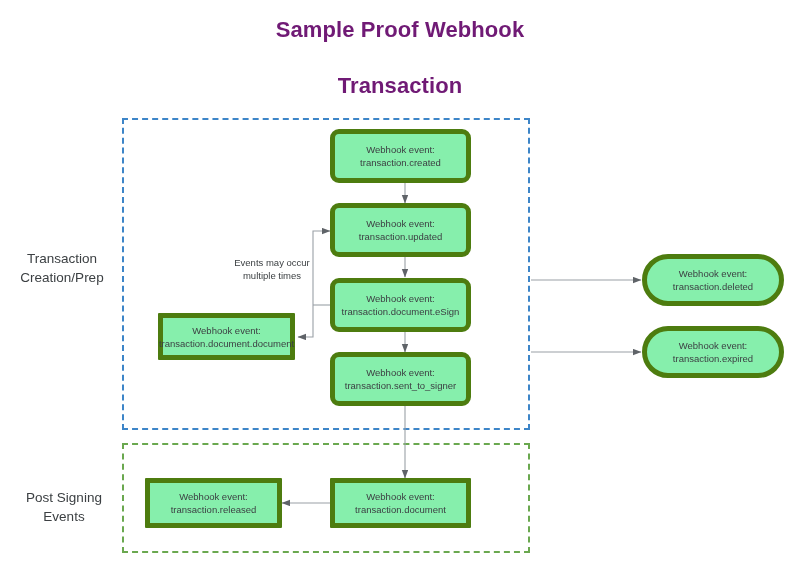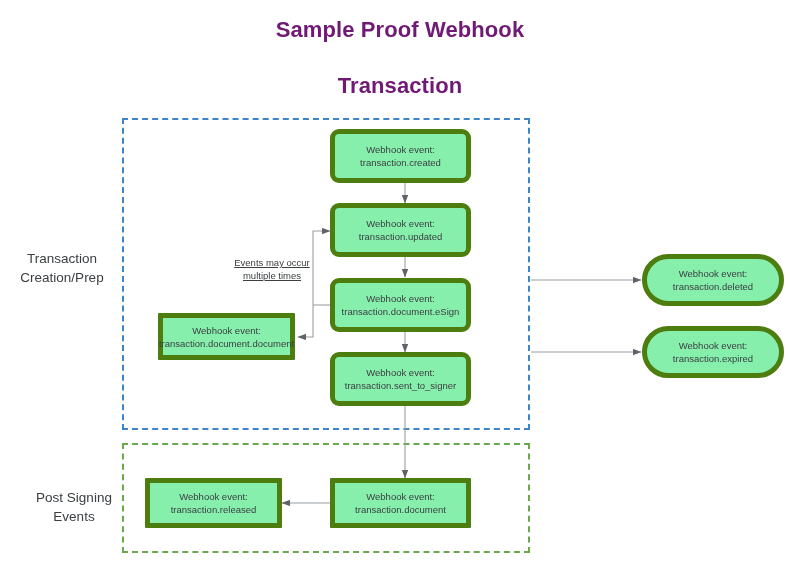--- a/index.html
+++ b/index.html
@@ -91,21 +91,21 @@
     <span>Transaction</span>
   </div>
 
   <div class="lane lane-blue" style="left:122px; top:118px; width:408px; height:312px;"></div>
   <div class="lane lane-green" style="left:122px; top:443px; width:408px; height:110px;"></div>
 
   <div class="lane-label" style="left:6px; top:249px; width:112px;">
     <span>Transaction</span><br>
     <span>Creation/Prep</span>
   </div>
-  <div class="lane-label" style="left:18px; top:488px; width:112px;">
+  <div class="lane-label" style="left:8px; top:488px; width:112px;">
     <span>Post Signing</span><br>
     <span>Events</span>
   </div>
 
   <svg id="wires" viewBox="0 0 800 569">
     <defs>
       <marker id="ah" markerWidth="9" markerHeight="9" refX="7.6" refY="3" orient="auto" markerUnits="strokeWidth">
         <path d="M0,0 L8,3 L0,6 z" fill="#5f6368"></path>
       </marker>
     </defs>
@@ -162,18 +162,18 @@
   </div>
 
   <div class="node node-sharp" style="left:330px; top:478px; width:141px; height:50px;">
     <span class="label"><span>Webhook event:</span><br><span>transaction.document</span></span>
   </div>
 
   <div class="node node-sharp" style="left:145px; top:478px; width:137px; height:50px;">
     <span class="label"><span>Webhook event:</span><br><span>transaction.released</span></span>
   </div>
 
-  <div class="note" style="left:211px; top:256px; width:122px;text-decoration:underline;">
+  <div class="note" style="left:211px; top:256px; width:122px;">
     <span>Events may occur</span><br>
     <span>multiple times</span>
   </div>
 
 </div>
 
 </body></html>

